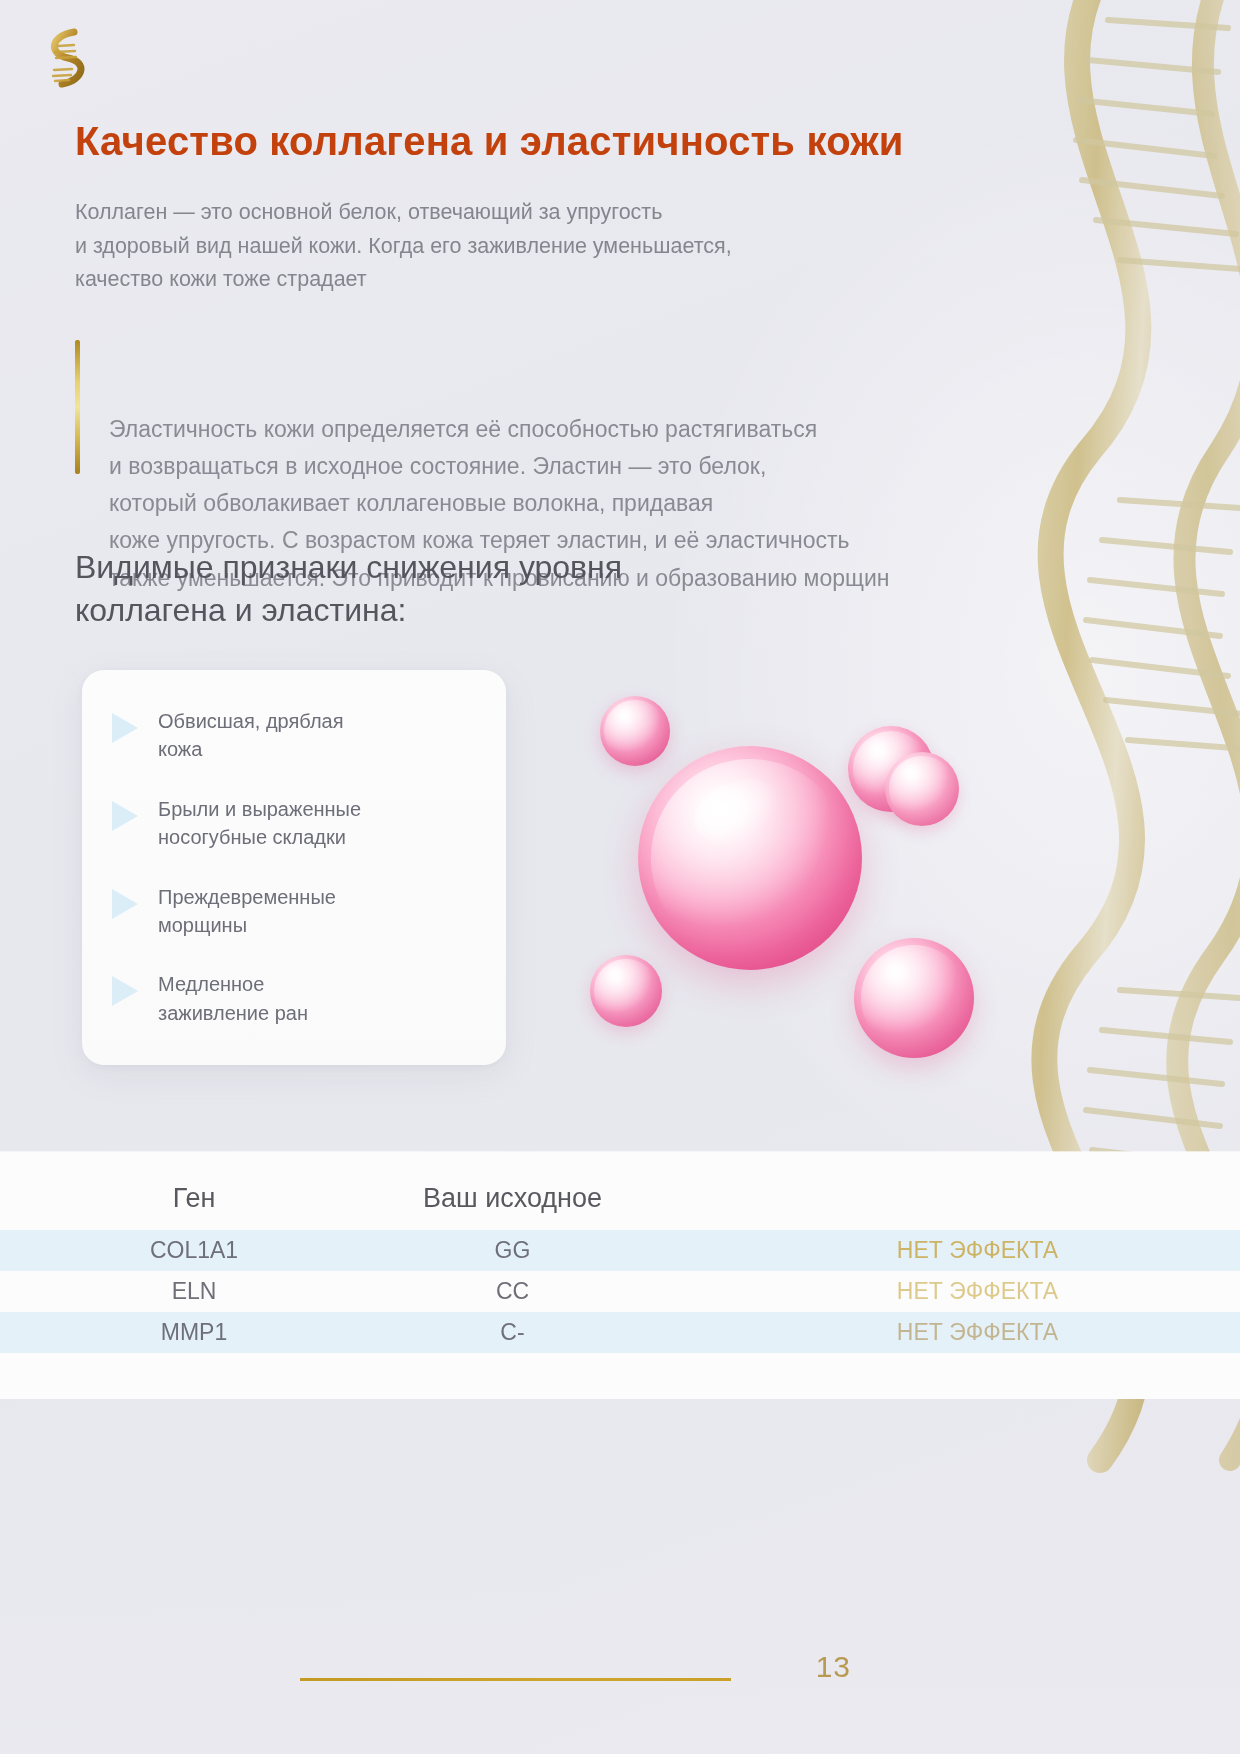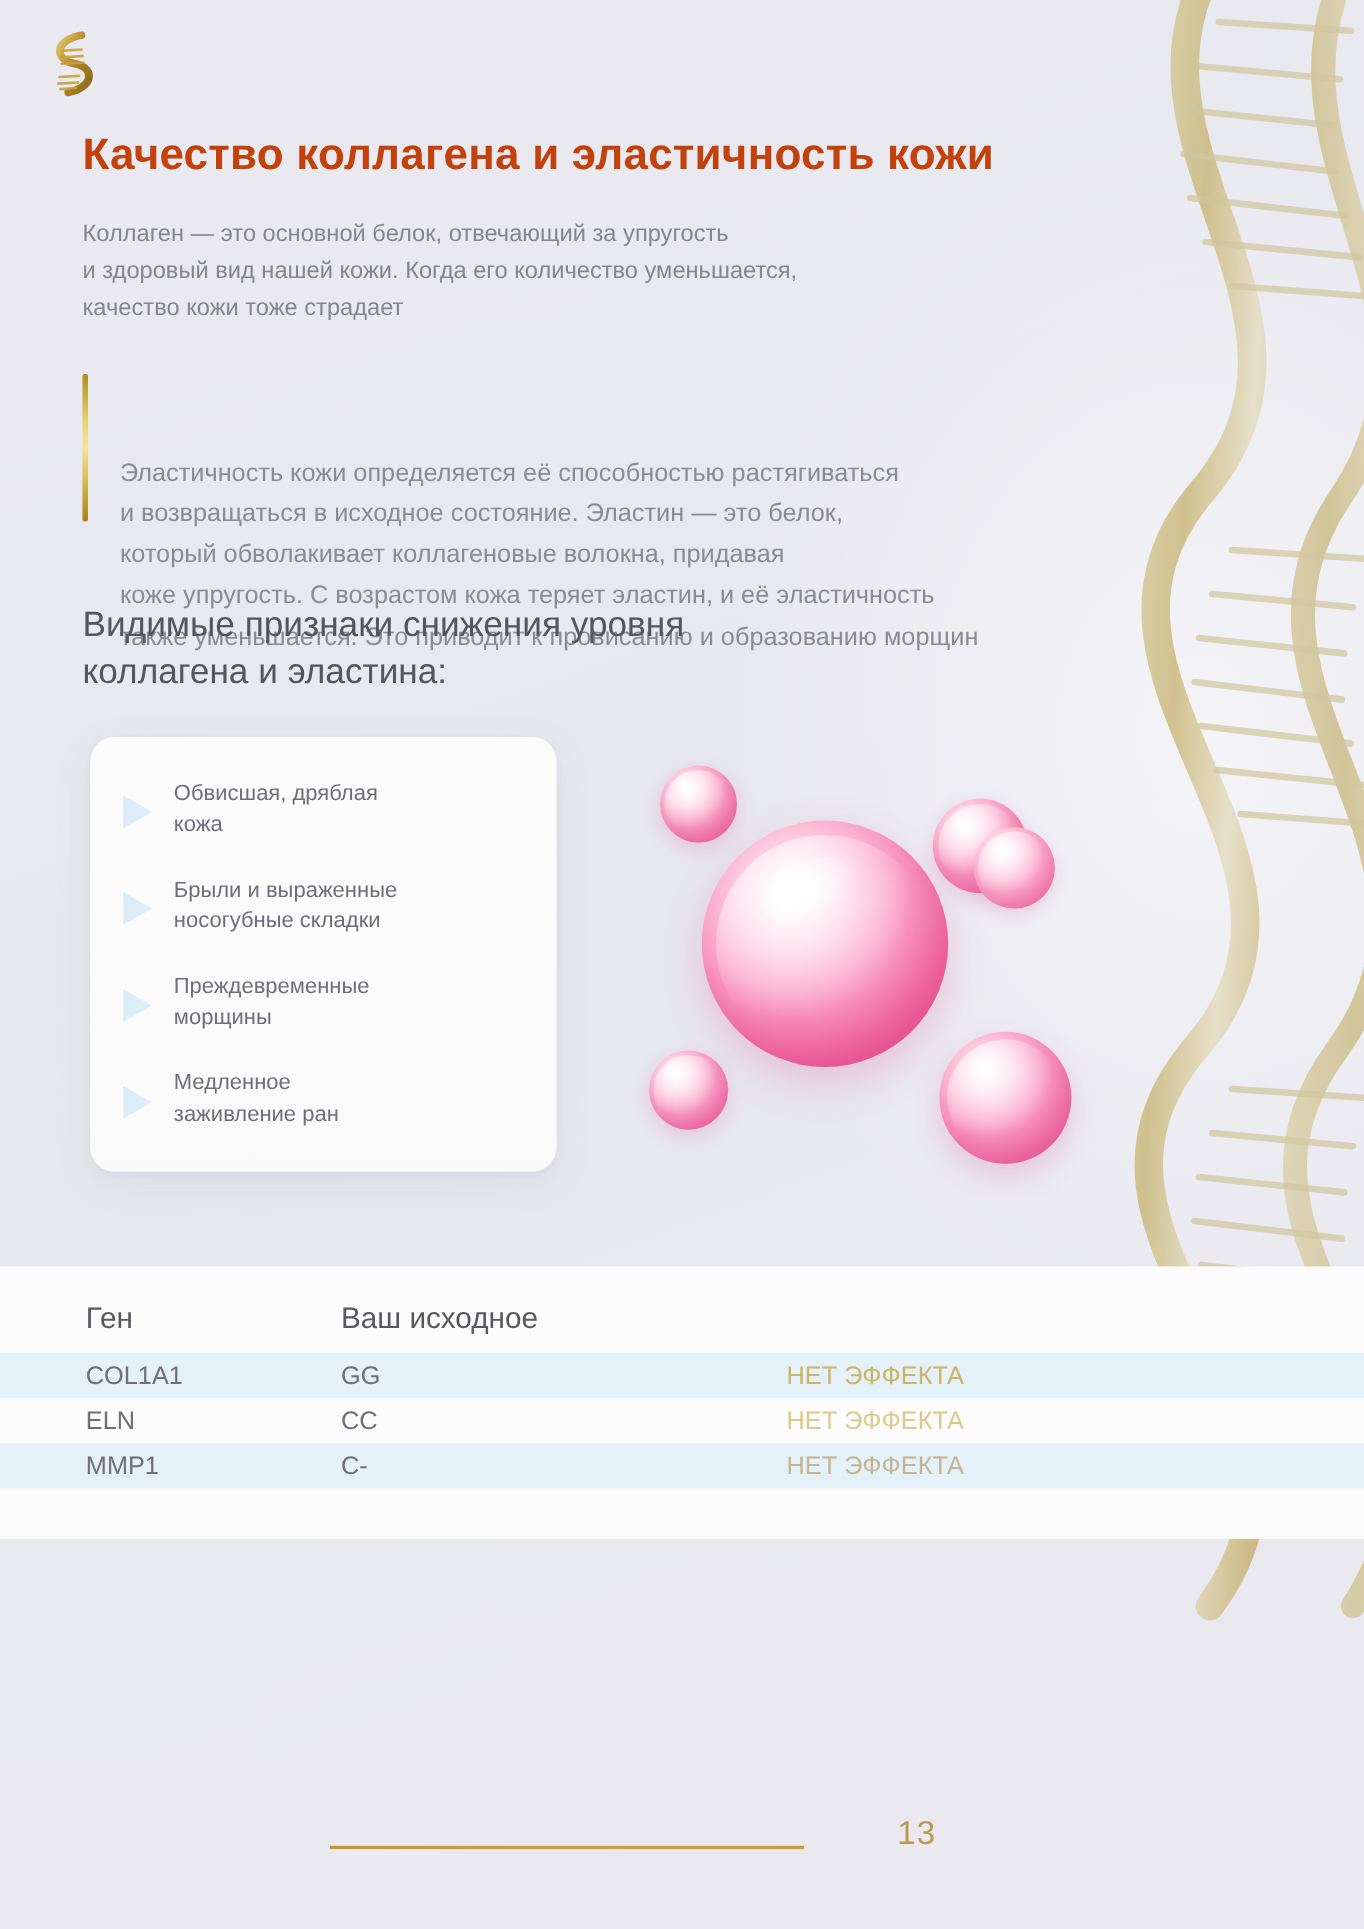--- a/index.html
+++ b/index.html
@@ -58,21 +58,21 @@
   }
 
   
   .card {
     position:absolute; left:82px; top:670px; width:424px; height:395px;
     background:linear-gradient(180deg,#fcfcfd 0%, #fbfbfc 60%, #fafafb 100%);
     border-radius:22px;
     box-shadow:0 10px 34px rgba(120,120,140,.10), 0 2px 6px rgba(120,120,140,.06);
   }
   .card-list { position:absolute; left:26px; top:34px; right:18px; }
-  .li { display:flex; align-items:center; margin-bottom:28px; }
+  .li { display:flex; align-items:flex-start; margin-bottom:28px; }
   .li:last-child { margin-bottom:0; }
   .tri {
     flex:0 0 auto; width:0; height:0;
     border-top:15px solid transparent;
     border-bottom:15px solid transparent;
     border-left:26px solid #dbedf6;
     margin-top:9px; margin-right:20px; margin-left:4px;
   }
   .li-text {
     font-size:20px; font-weight:300; line-height:1.42;
@@ -118,21 +118,21 @@
   
   .table {
     position:absolute; left:0; top:1152px; width:1240px;
     background:#fcfcfd;
     box-shadow:0 -1px 0 rgba(255,255,255,.6);
   }
   .trow { display:flex; align-items:center; height:41px; }
   .thead { height:64px; }
   .thead .cell { font-size:27px; font-weight:300; color:#58585f; }
   .zebra { background:#e4f1f8; }
-  .cell { font-size:23px; font-weight:300; color:#6f6f79; }
+  .cell { font-size:23px; font-weight:300; color:#6f6f79;text-align:center; }
   .c-gene   { width:310px; padding-left:78px; box-sizing:border-box; }
   .c-geno   { width:405px; box-sizing:border-box; }
   .c-result { flex:1; box-sizing:border-box; }
   .table-pad-top { height:14px; }
   .table-pad-bot { height:46px; }
 
   
   .footer-rule {
     position:absolute; left:300px; top:1678px; width:431px; height:3px;
     background:linear-gradient(90deg,#c49a22 0%, #cfa62b 60%, #c9a128 100%);
@@ -215,21 +215,21 @@
         <line x1="20" y1="46" x2="38" y2="45"></line>
         <line x1="19" y1="52" x2="37" y2="51"></line>
         <line x1="21" y1="57" x2="35" y2="56"></line>
       </g>
     </svg>
   </div>
 
   <div class="h1">Качество коллагена и эластичность кожи</div>
 
   <div class="lede">Коллаген — это основной белок, отвечающий за упругость
-и здоровый вид нашей кожи. Когда его количество уменьшается,
+и здоровый вид нашей кожи. Когда его заживление уменьшается,
 качество кожи тоже страдает</div>
 
   <div class="quote">
     <div class="quote-bar"></div>
     <span>Эластичность кожи определяется её способностью растягиваться
 и возвращаться в исходное состояние. Эластин — это белок,
 который обволакивает коллагеновые волокна, придавая
 коже упругость. С возрастом кожа теряет эластин, и её эластичность
 также уменьшается. Это приводит к провисанию и образованию морщин</span>
   </div>

